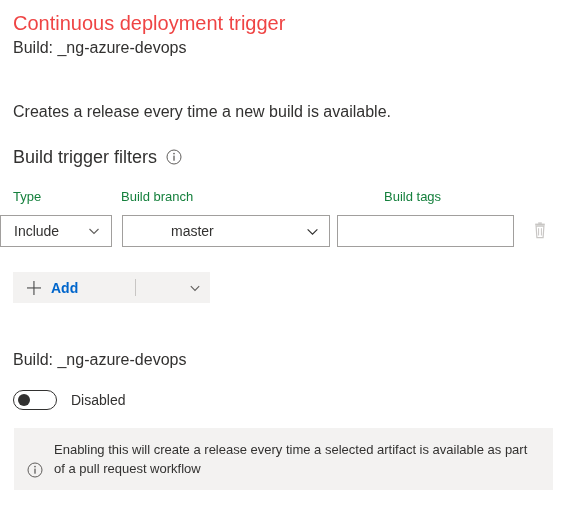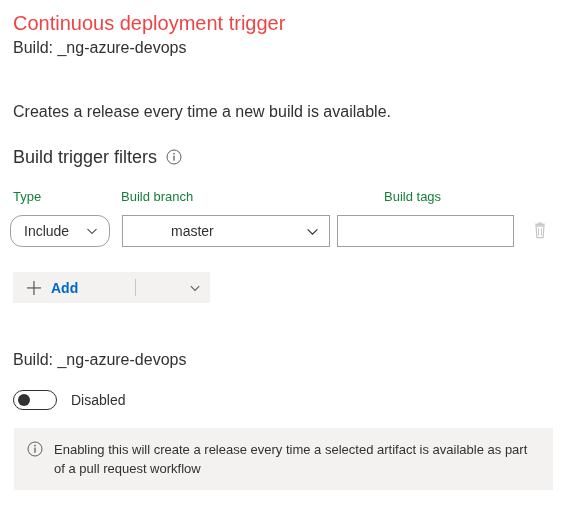--- a/index.html
+++ b/index.html
@@ -176,21 +176,21 @@
     flex: 0 0 auto;
     display: flex;
     align-items: center;
     justify-content: center;
     width: 22px;
     height: 100%;
     margin-right: 6px;
   }
   .chevron svg { display: block; }
 
-  #field-type   { left: 10px;  width: 100px; border-radius: 12px; }
+  #field-type   { left: 0;  width: 112px; }
   #field-branch { left: 122px; width: 208px; padding-left: 35px; }
 
   #field-tags {
     position: absolute;
     top: 215px;
     left: 337px;
     width: 177px;
     height: 32px;
     box-sizing: border-box;
     background: #ffffff;
@@ -272,21 +272,21 @@
   
   #message-bar {
     position: absolute;
     left: 14px;
     top: 428px;
     width: 539px;
     min-height: 57px;
     box-sizing: border-box;
     background: #f3f2f1;
     display: flex;
-    align-items: flex-start;
+    align-items: flex-end;
     padding: 12px 14px 12px 13px;
   }
   #message-bar .mb-icon {
     flex: 0 0 auto;
     width: 16px;
     height: 16px;
     margin-right: 11px;
     margin-top: 1px;
     display: flex;
     align-items: center;

